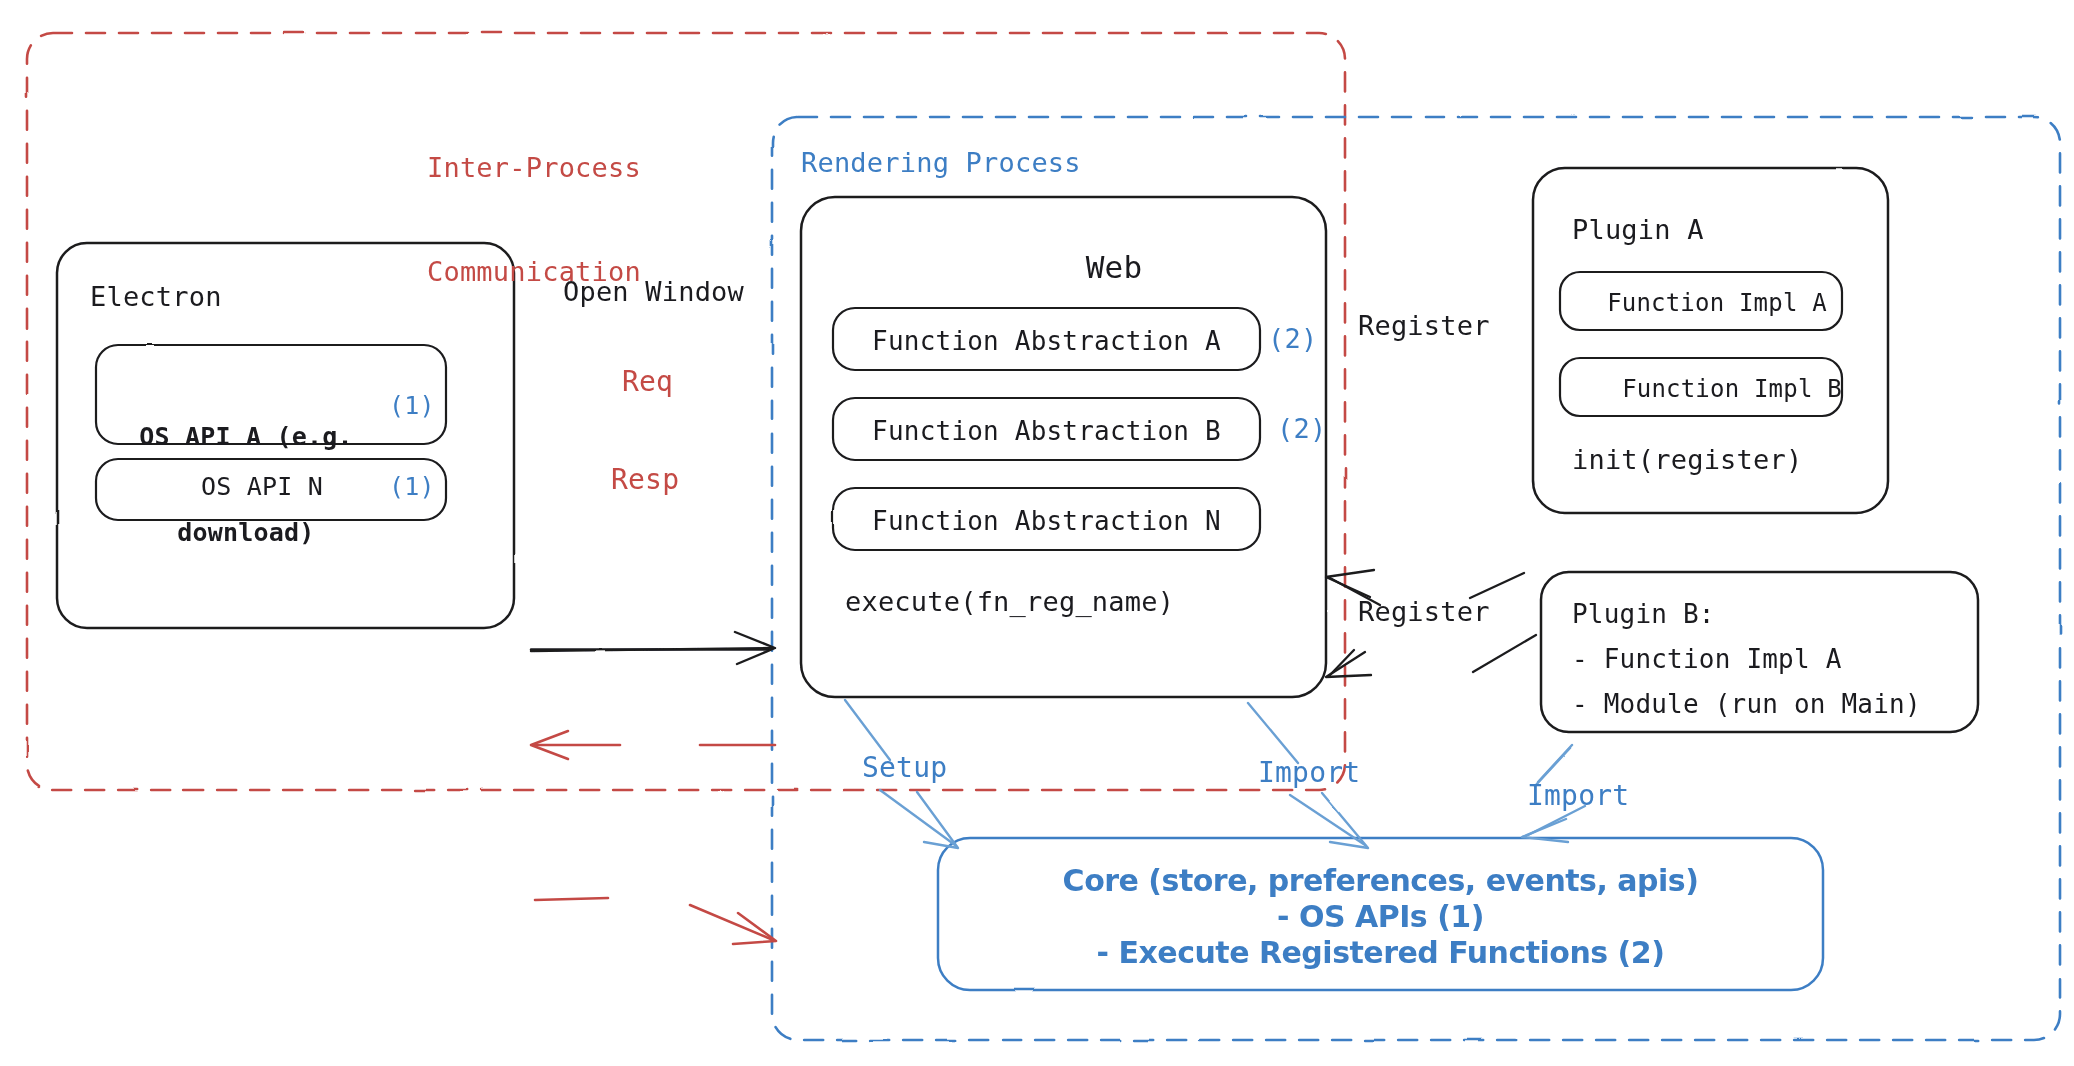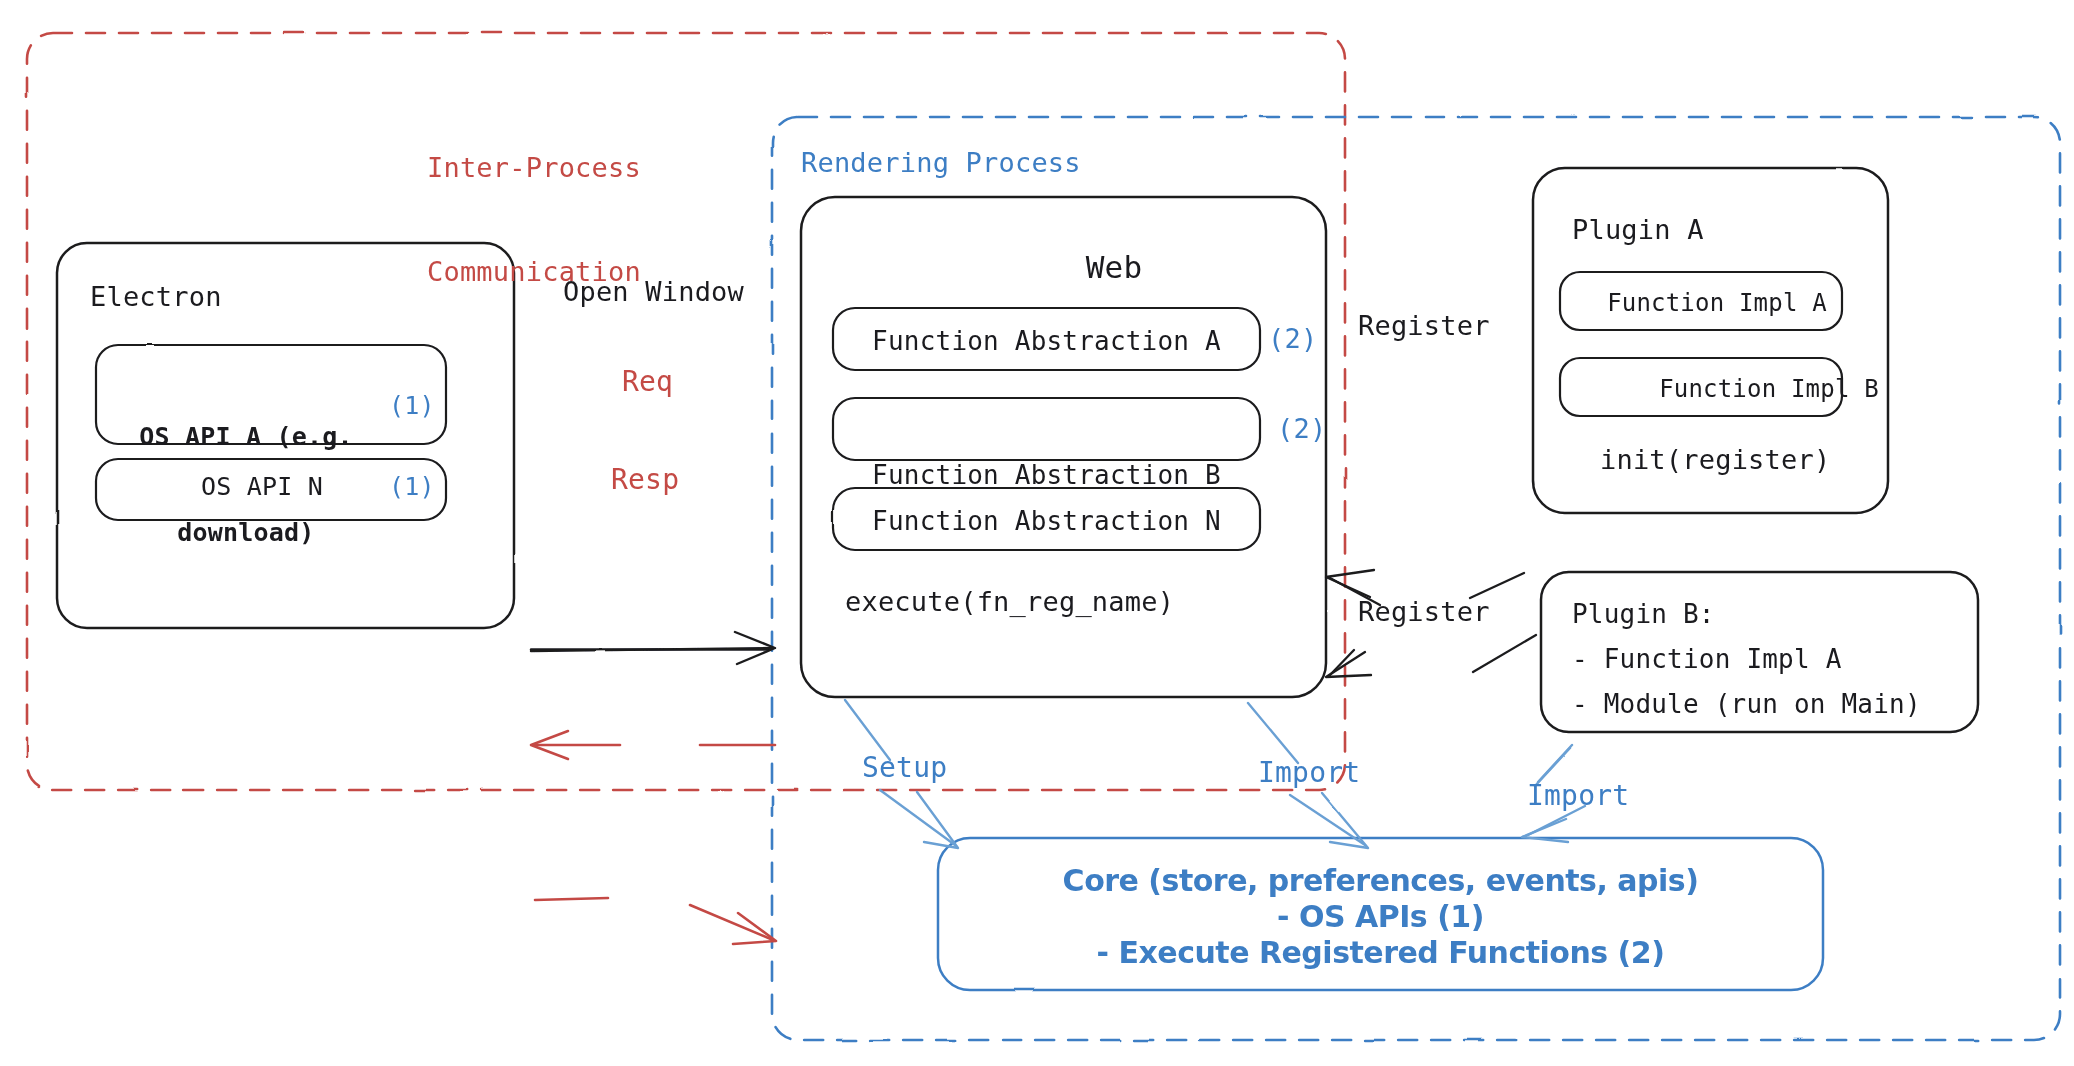--- a/index.html
+++ b/index.html
@@ -159,31 +159,31 @@
   <div class="txt blue" style="left:389px; top:390px; font-size:25px;">(1)</div>
 
   <div class="txt ctr" style="left:96px; top:471px; width:280px; font-size:25px;padding-left:26px;">OS API N</div>
   <div class="txt blue" style="left:389px; top:471px; font-size:25px;">(1)</div>
 
   <div class="txt ctr" style="left:801px; top:248px; width:626px; font-size:31px;">Web</div>
 
   <div class="txt ctr" style="left:833px; top:325px; width:427px; font-size:26px;">Function Abstraction A</div>
   <div class="txt blue" style="left:1268px; top:322px; font-size:27px;">(2)</div>
 
-  <div class="txt ctr" style="left:833px; top:415px; width:427px; font-size:26px;margin-top:44px;">Function Abstraction B</div>
+  <div class="txt ctr" style="left:833px; top:415px; width:427px; font-size:26px;">Function Abstraction B</div>
   <div class="txt blue" style="left:1277px; top:412px; font-size:27px;">(2)</div>
 
   <div class="txt ctr" style="left:833px; top:505px; width:427px; font-size:26px;">Function Abstraction N</div>
 
   <div class="txt" style="left:845px; top:585px; font-size:27px;">execute(fn_reg_name)</div>
 
   <div class="txt" style="left:1572px; top:213px; font-size:27px;">Plugin A</div>
   <div class="txt ctr" style="left:1560px; top:288px; width:282px; font-size:24px;padding-left:16px;">Function Impl A</div>
-  <div class="txt ctr" style="left:1628px; top:374px; width:282px; font-size:24px;">Function Impl B</div>
-  <div class="txt" style="left:1572px; top:443px; font-size:27px;margin-left:28px;">init(register)</div>
+  <div class="txt ctr" style="left:1560px; top:374px; width:282px; font-size:24px;padding-left:31px;">Function Impl B</div>
+  <div class="txt" style="left:1572px; top:443px; font-size:27px;">init(register)</div>
 
   <div class="txt" style="left:1572px; top:598px; font-size:26px;">Plugin B:</div>
   <div class="txt" style="left:1572px; top:643px; font-size:26px;">- Function Impl A</div>
   <div class="txt" style="left:1572px; top:688px; font-size:26px;">- Module (run on Main)</div>
 
   <div class="txt core-txt ctr" style="left:938px; top:862px; width:885px; font-size:30px;">Core (store, preferences, events, apis)</div>
   <div class="txt core-txt ctr" style="left:938px; top:898px; width:885px; font-size:30px;">- OS APIs (1)</div>
   <div class="txt core-txt ctr" style="left:938px; top:934px; width:885px; font-size:30px;">- Execute Registered Functions (2)</div>
 
   <div class="txt" style="left:563px; top:275px; font-size:27px;">Open Window</div>

